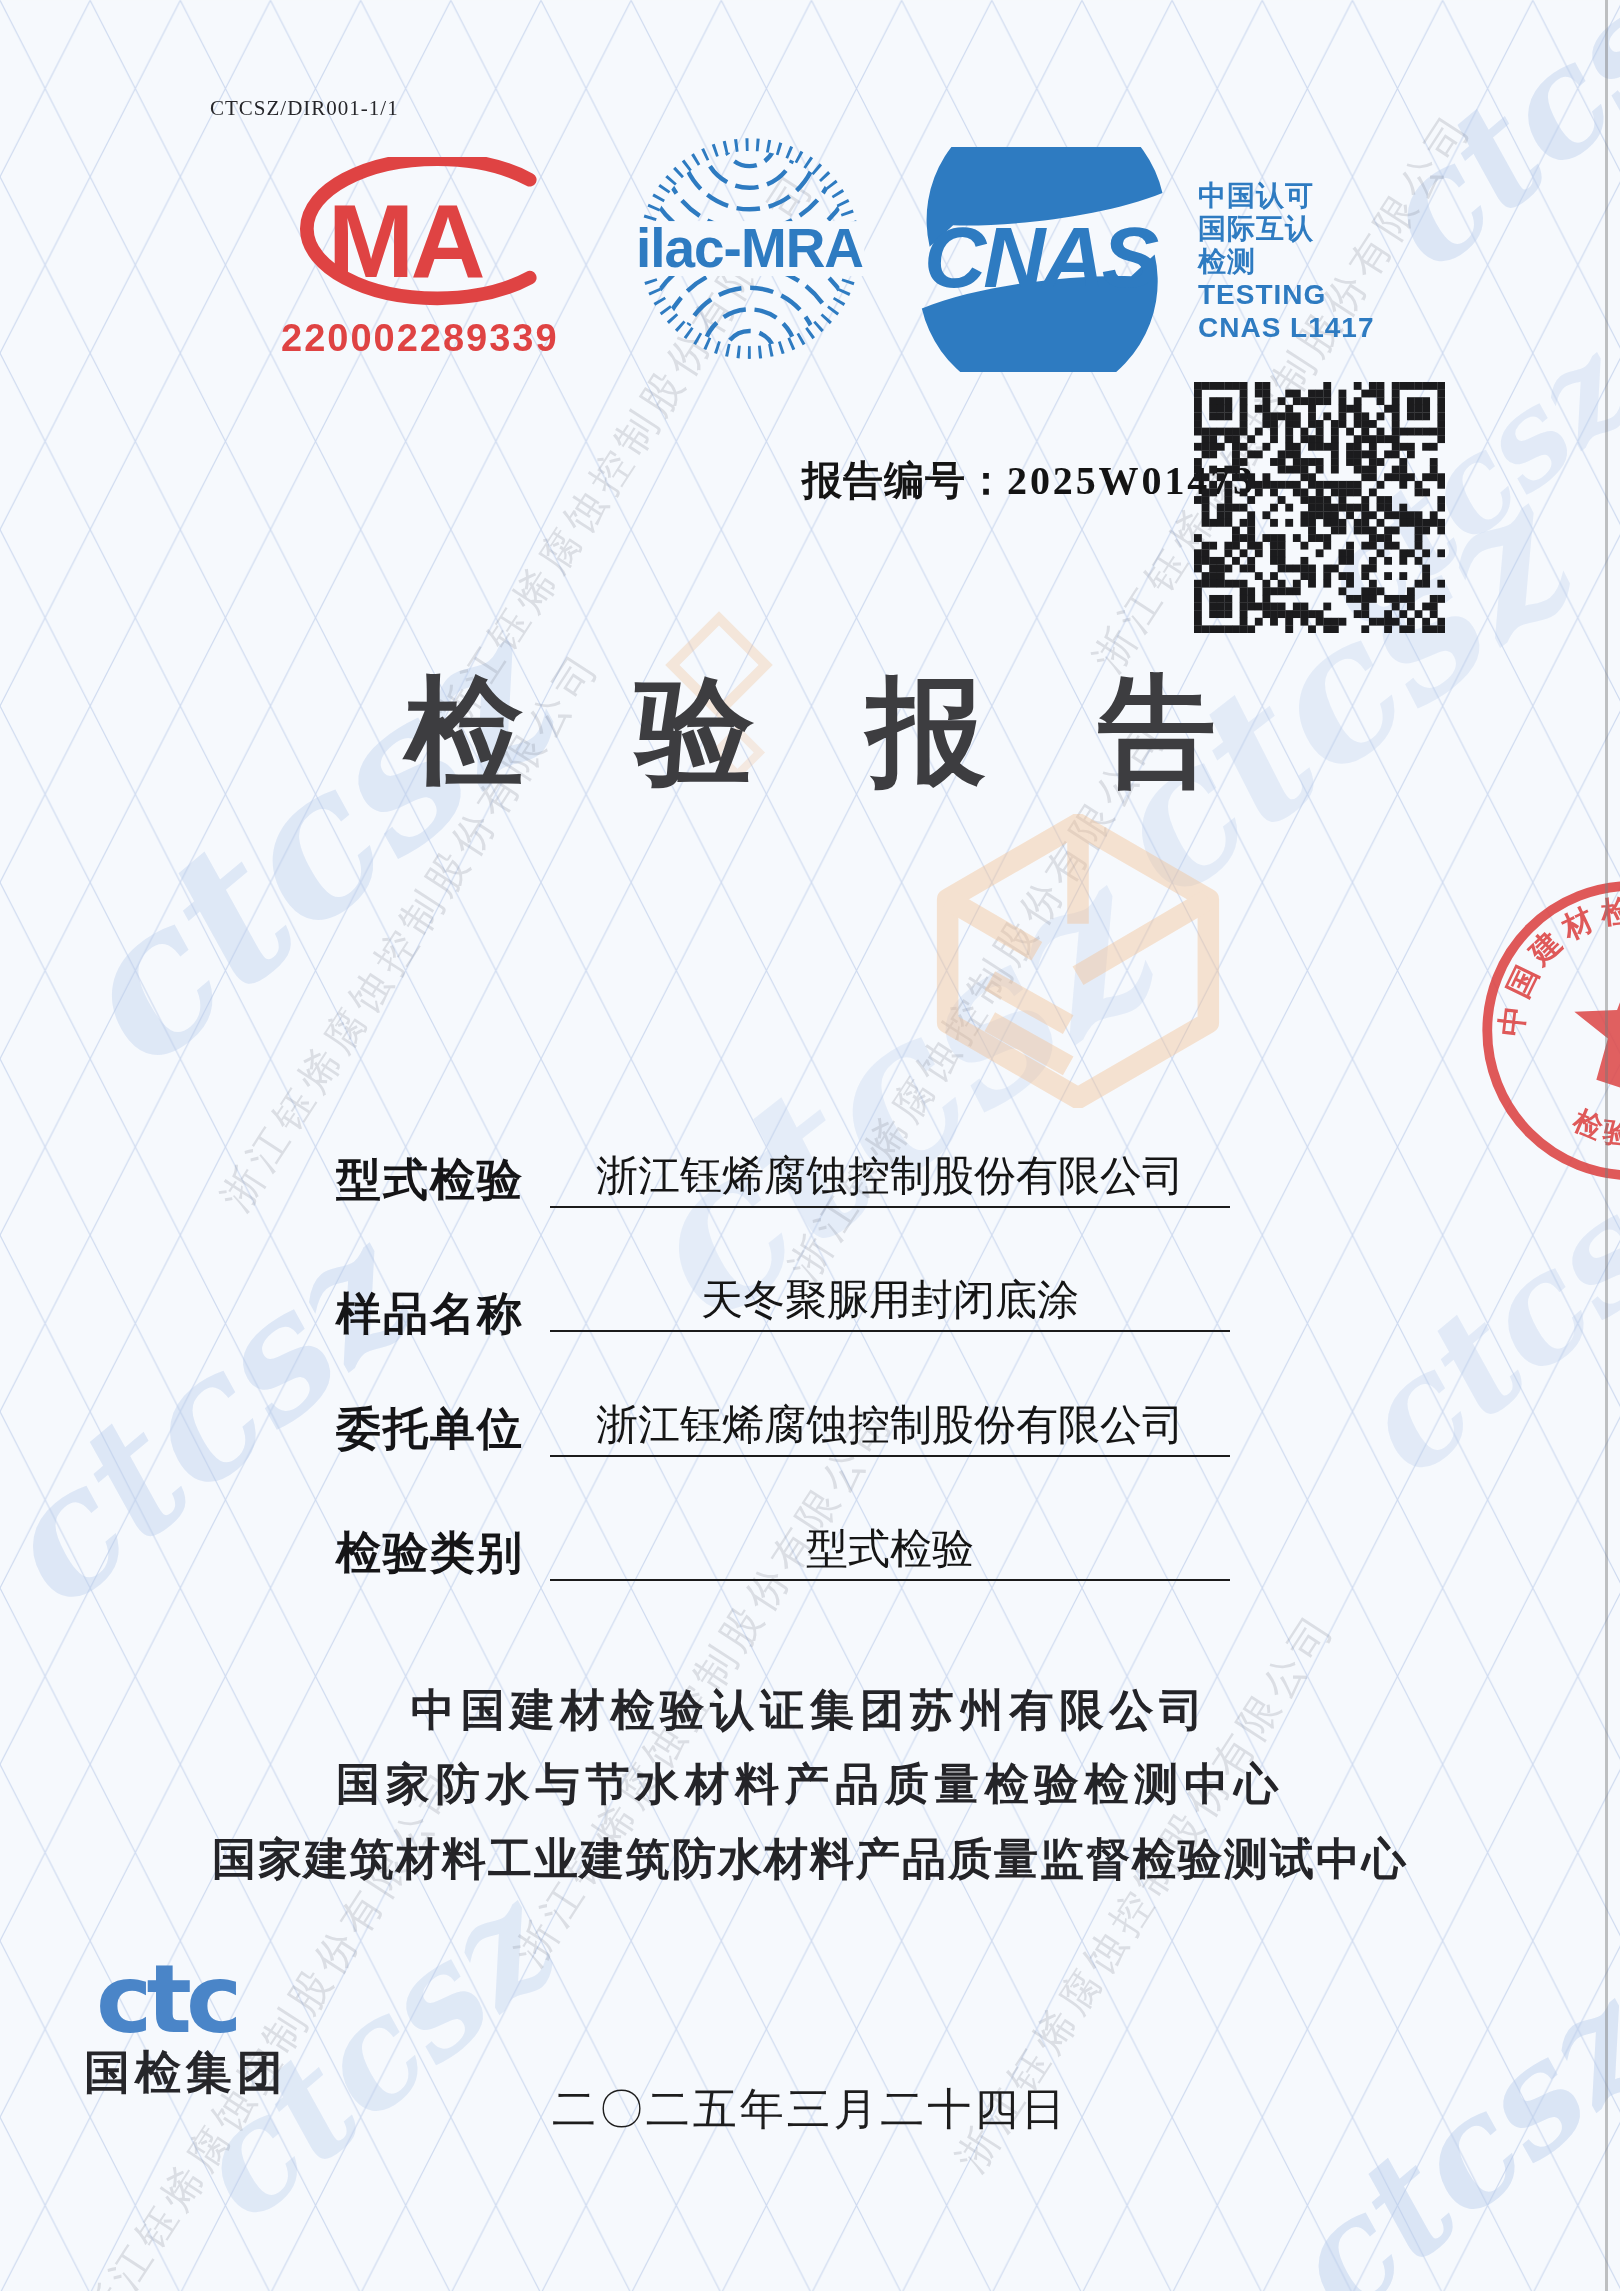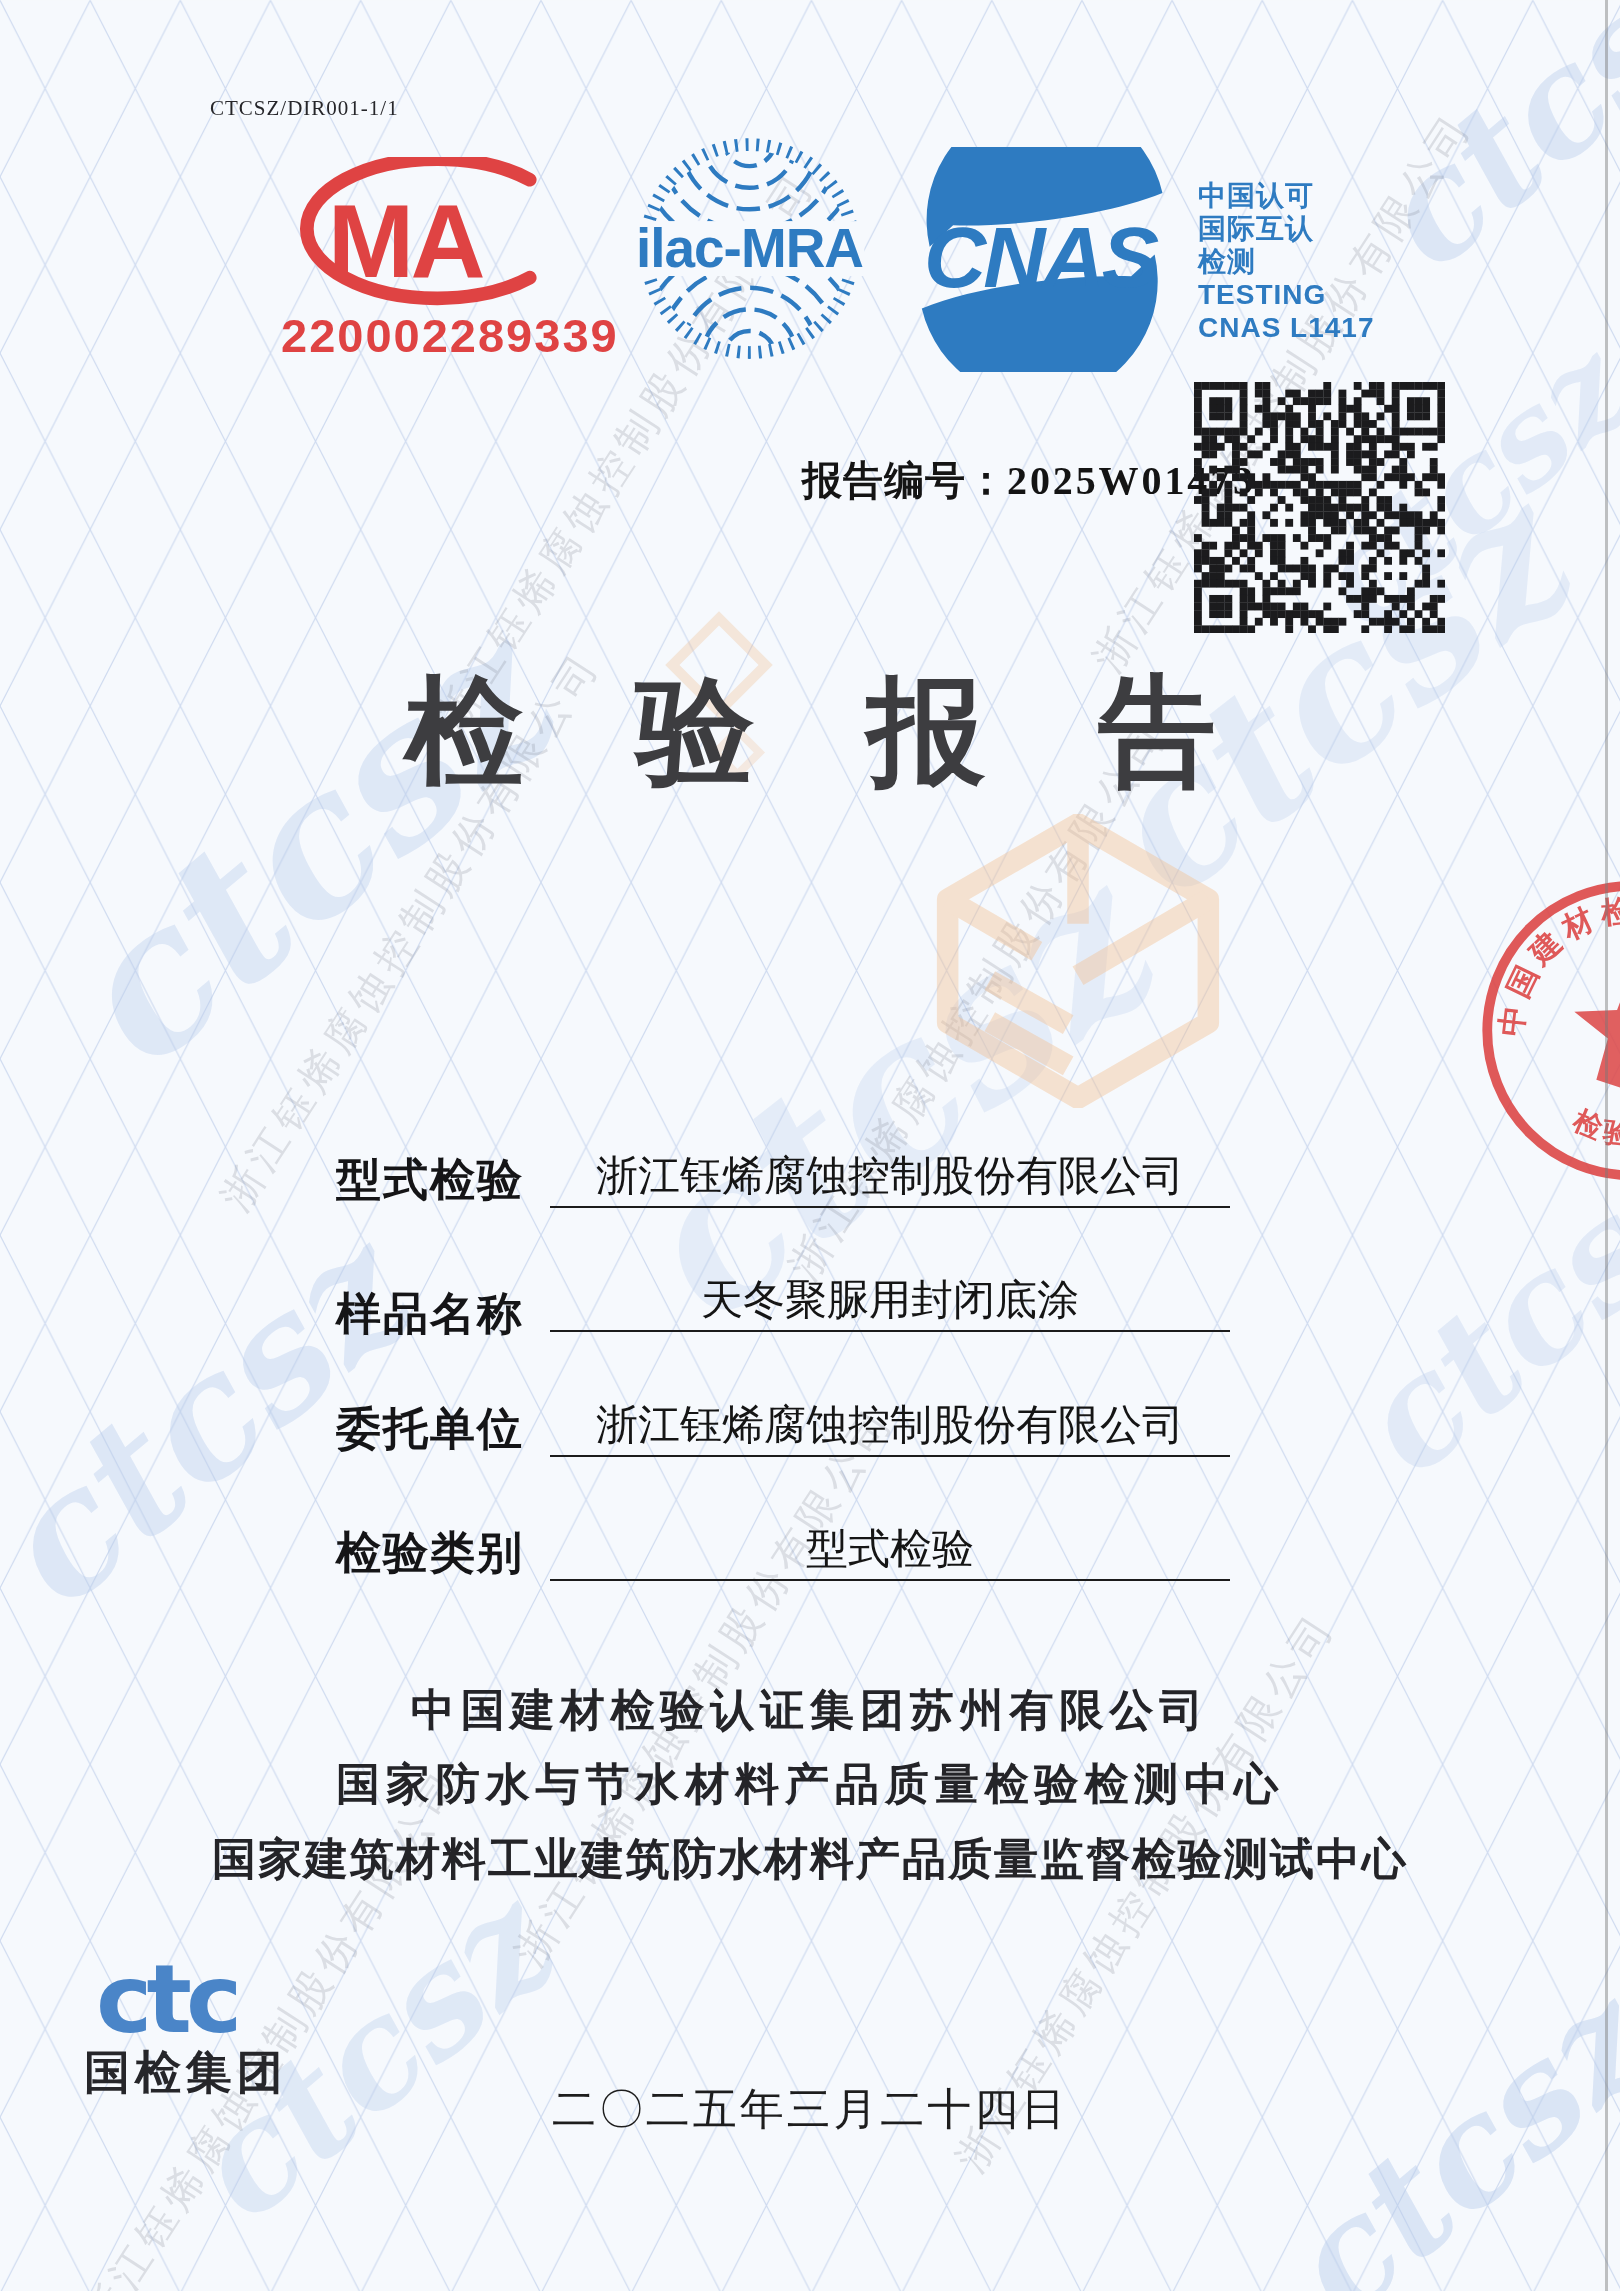--- a/index.html
+++ b/index.html
@@ -19,22 +19,22 @@
   }
   .wm-company{
     position:absolute; font-family:"Liberation Serif", serif; font-weight:400;
     color:rgba(122,126,140,0.22); white-space:nowrap; pointer-events:none;
     font-size:41px; transform:rotate(-57deg); transform-origin:left bottom; letter-spacing:5.9px;
   }
   .wm-diamond{position:absolute; border:10.8px solid rgba(240,185,140,0.55); transform:rotate(45deg);}
   
   .doc-code{position:absolute; left:210px; top:96px; font-size:21px; letter-spacing:1px; color:#26262a;}
   .cma-number{
-    position:absolute; left:281px; top:308px; width:265px;
-    font-family:"Liberation Sans", sans-serif; font-weight:700; font-size:47px;
+    position:absolute; left:281px; top:317px; width:265px;
+    font-family:"Liberation Sans", sans-serif; font-weight:700; font-size:38px;
     color:#df4343; letter-spacing:2px;
   }
   .cnas-side{
     position:absolute; left:1198px; top:179px;
     font-family:"Liberation Sans", sans-serif; font-weight:600;
     font-size:28px; line-height:33px; color:#2e7bc1; letter-spacing:1px;
   }
   .report-line{
     position:absolute; left:802px; top:453px; font-size:40px; font-weight:700;
     color:#141414; letter-spacing:1px; white-space:nowrap;

